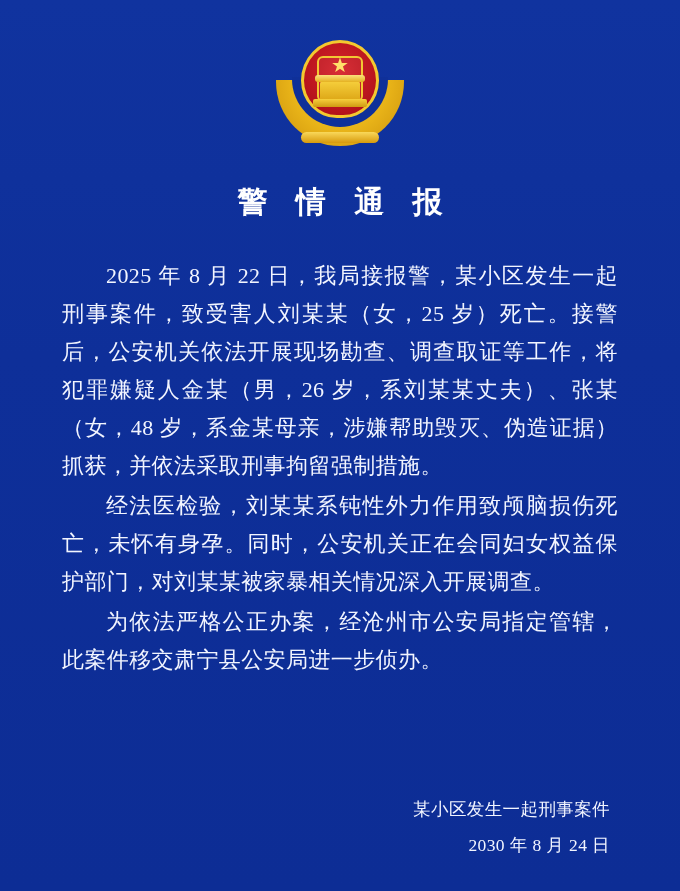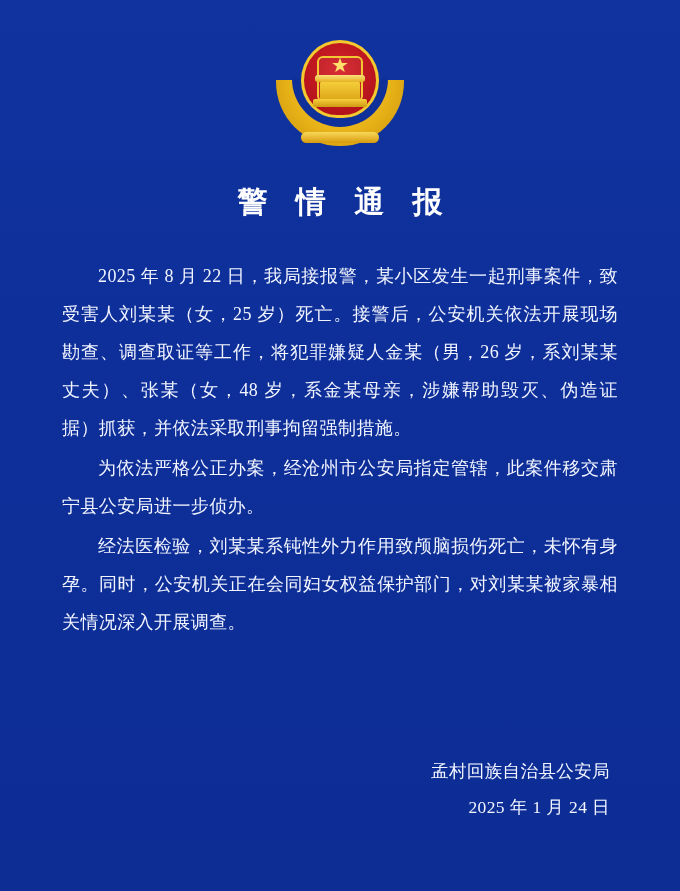--- a/index.html
+++ b/index.html
@@ -138,21 +138,21 @@
     letter-spacing: 10px;
     font-weight: bold;
     text-indent: 10px;
     font-family: Liberation Sans, sans-serif;
   }
 
   
   .body {
     margin-top: 34px;
     color: #f2f5ff;
-    font-size: 18px;
+    font-size: 22px;
     line-height: 38px;
     text-align: justify;
     letter-spacing: 0.4px;
   }
   .body p {
     margin: 0 0 2px 0;
     text-indent: 2em;
   }
 
   
@@ -183,22 +183,22 @@
         <div class="gate"></div>
         <div class="pillars"></div>
       </div>
     </div>
   </div>
 
   <div class="title">警 情 通 报</div>
 
   <div class="body">
     <p>2025 年 8 月 22 日，我局接报警，某小区发生一起刑事案件，致受害人刘某某（女，25 岁）死亡。接警后，公安机关依法开展现场勘查、调查取证等工作，将犯罪嫌疑人金某（男，26 岁，系刘某某丈夫）、张某（女，48 岁，系金某母亲，涉嫌帮助毁灭、伪造证据）抓获，并依法采取刑事拘留强制措施。</p>
+    <p>经法医检验，刘某某系钝性外力作用致颅脑损伤死亡，未怀有身孕。同时，公安机关正在会同妇女权益保护部门，对刘某某被家暴相关情况深入开展调查。</p>
     <p>为依法严格公正办案，经沧州市公安局指定管辖，此案件移交肃宁县公安局进一步侦办。</p>
-    <p>经法医检验，刘某某系钝性外力作用致颅脑损伤死亡，未怀有身孕。同时，公安机关正在会同妇女权益保护部门，对刘某某被家暴相关情况深入开展调查。</p>
   </div>
 
   <div class="sign">
-    <div>孟村回族自治县公安局</div>
-    <div>2025 年 1 月 24 日</div>
+    <div>某小区发生一起刑事案件</div>
+    <div>2030 年 8 月 24 日</div>
   </div>
 
 </div>
 
 </body></html>

